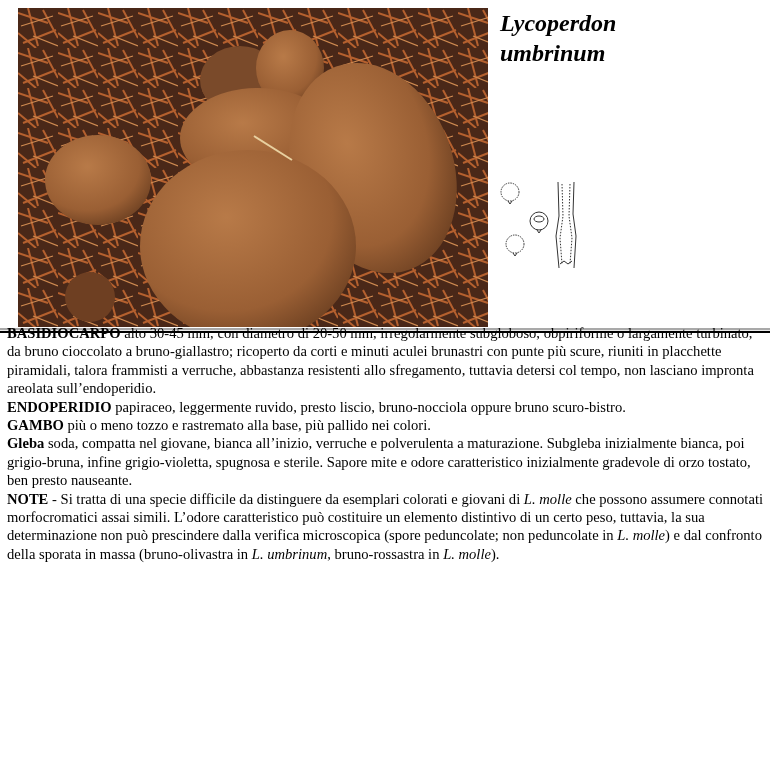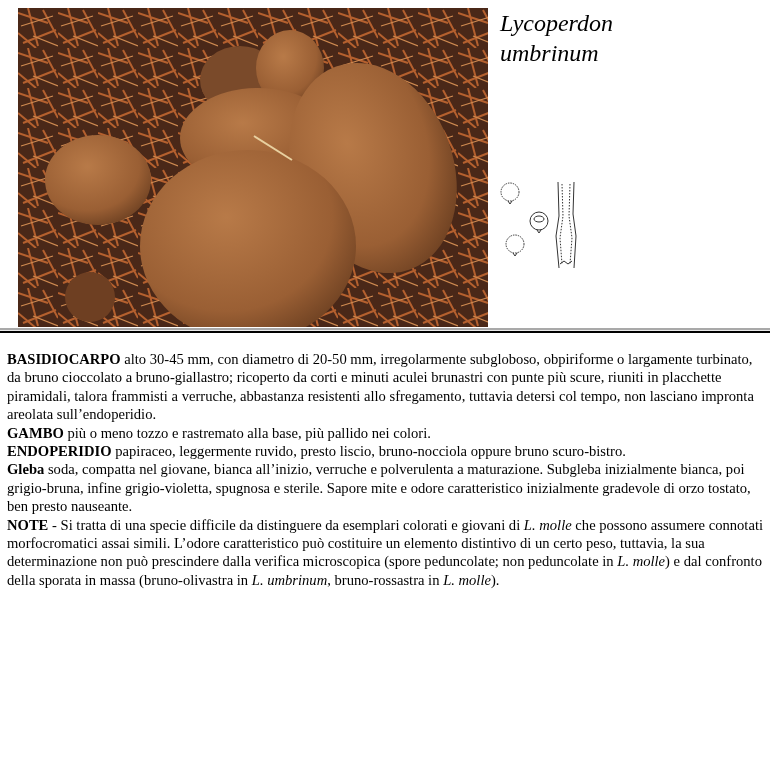--- a/index.html
+++ b/index.html
@@ -1,29 +1,29 @@
 <!DOCTYPE html>
 <html><head>
 <meta charset="utf-8">
 <style>
   html, body { margin: 0; padding: 0; background: #ffffff; }
   body { width: 770px; height: 768px; position: relative; overflow: hidden;
          font-family: "Liberation Serif", "DejaVu Serif", serif; color: #000; }
   .photo { position: absolute; left: 18px; top: 8px; width: 470px; height: 319px;
            background: #5a3020; overflow: hidden; }
   .photo svg { display: block; }
-  .title { position: absolute; left: 500px; top: 8px; font-style: italic; font-weight: normal;
+  .title { position: absolute; left: 500px; top: 8px; font-style: italic; font-weight: bold;
            font-size: 24px; line-height: 30px; }
   .title div { white-space: nowrap; }
   .micro { position: absolute; left: 498px; top: 176px; width: 90px; height: 96px; }
   .sep { position: absolute; left: 0; top: 328px; width: 770px; height: 6px; }
   .sep .l1 { height: 2px; background: #a9a9a9; }
   .sep .l2 { height: 1px; background: #e8e8e8; }
   .sep .l3 { height: 2px; background: #000; }
-  .text { position: absolute; left: 7px; top: 350px; width: 756px; font-size: 14.6px;
+  .text { position: absolute; left: 7px; top: 324px; width: 756px; font-size: 14.6px;
           line-height: 18.4px; }
   .text p { margin: 0; }
   .text b { font-weight: bold; }
 </style>
 </head>
 <body>
 
 <div class="photo">
   <svg width="470" height="319" viewBox="0 0 470 319">
     <defs>
@@ -75,17 +75,17 @@
 </div>
 
 <div class="sep">
   <div class="l1"></div>
     <div class="l2"></div>
     <div class="l3"></div>
 </div>
 
 <div class="text">
   <p><b>BASIDIOCARPO</b><span> alto 30-45 mm, con diametro di 20-50 mm, irregolarmente subgloboso, obpiriforme o largamente turbinato, da bruno cioccolato a bruno-giallastro; ricoperto da corti e minuti aculei brunastri con punte più scure, riuniti in placchette piramidali, talora frammisti a verruche, abbastanza resistenti allo sfregamento, tuttavia detersi col tempo, non lasciano impronta areolata sull’endoperidio.</span></p>
+  <p><b>ENDOPERIDIO</b><span> papiraceo, leggermente ruvido, presto liscio, bruno-nocciola oppure bruno scuro-bistro.</span></p>
   <p><b>GAMBO</b><span> più o meno tozzo e rastremato alla base, più pallido nei colori.</span></p>
-  <p><b>ENDOPERIDIO</b><span> papiraceo, leggermente ruvido, presto liscio, bruno-nocciola oppure bruno scuro-bistro.</span></p>
   <p><b>Gleba</b><span> soda, compatta nel giovane, bianca all’inizio, verruche e polverulenta a maturazione. Subgleba inizialmente bianca, poi grigio-bruna, infine grigio-violetta, spugnosa e sterile. Sapore mite e odore caratteristico inizialmente gradevole di orzo tostato, ben presto nauseante.</span></p>
   <p><b>NOTE</b><span> - Si tratta di una specie difficile da distinguere da esemplari colorati e giovani di </span><i>L. molle</i><span> che possono assumere connotati morfocromatici assai simili. L’odore caratteristico può costituire un elemento distintivo di un certo peso, tuttavia, la sua determinazione non può prescindere dalla verifica microscopica (spore peduncolate; non peduncolate in </span><i>L. molle</i><span>) e dal confronto della sporata in massa (bruno-olivastra in </span><i>L. umbrinum</i><span>, bruno-rossastra in </span><i>L. molle</i><span>).</span></p>
 </div>
 
 </body></html>

